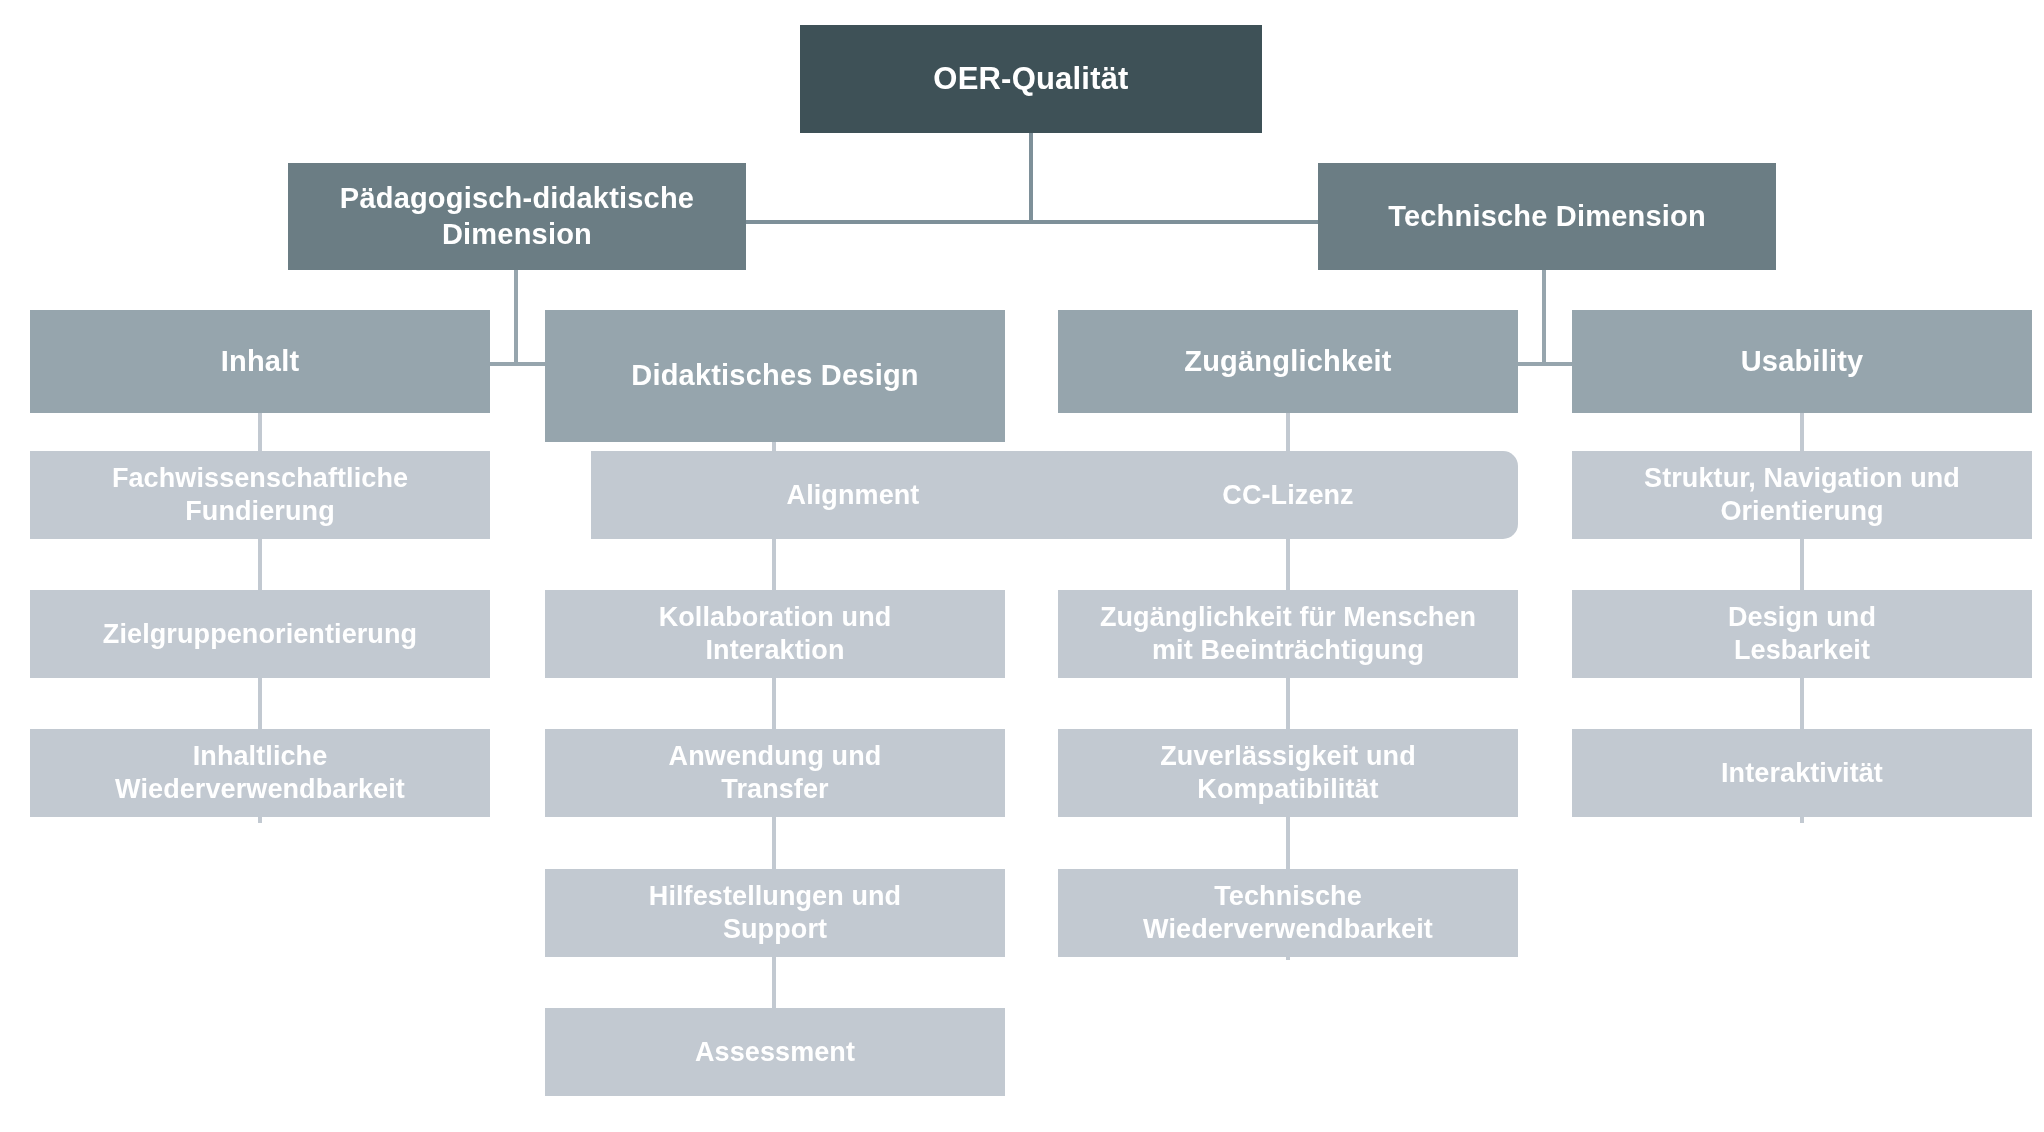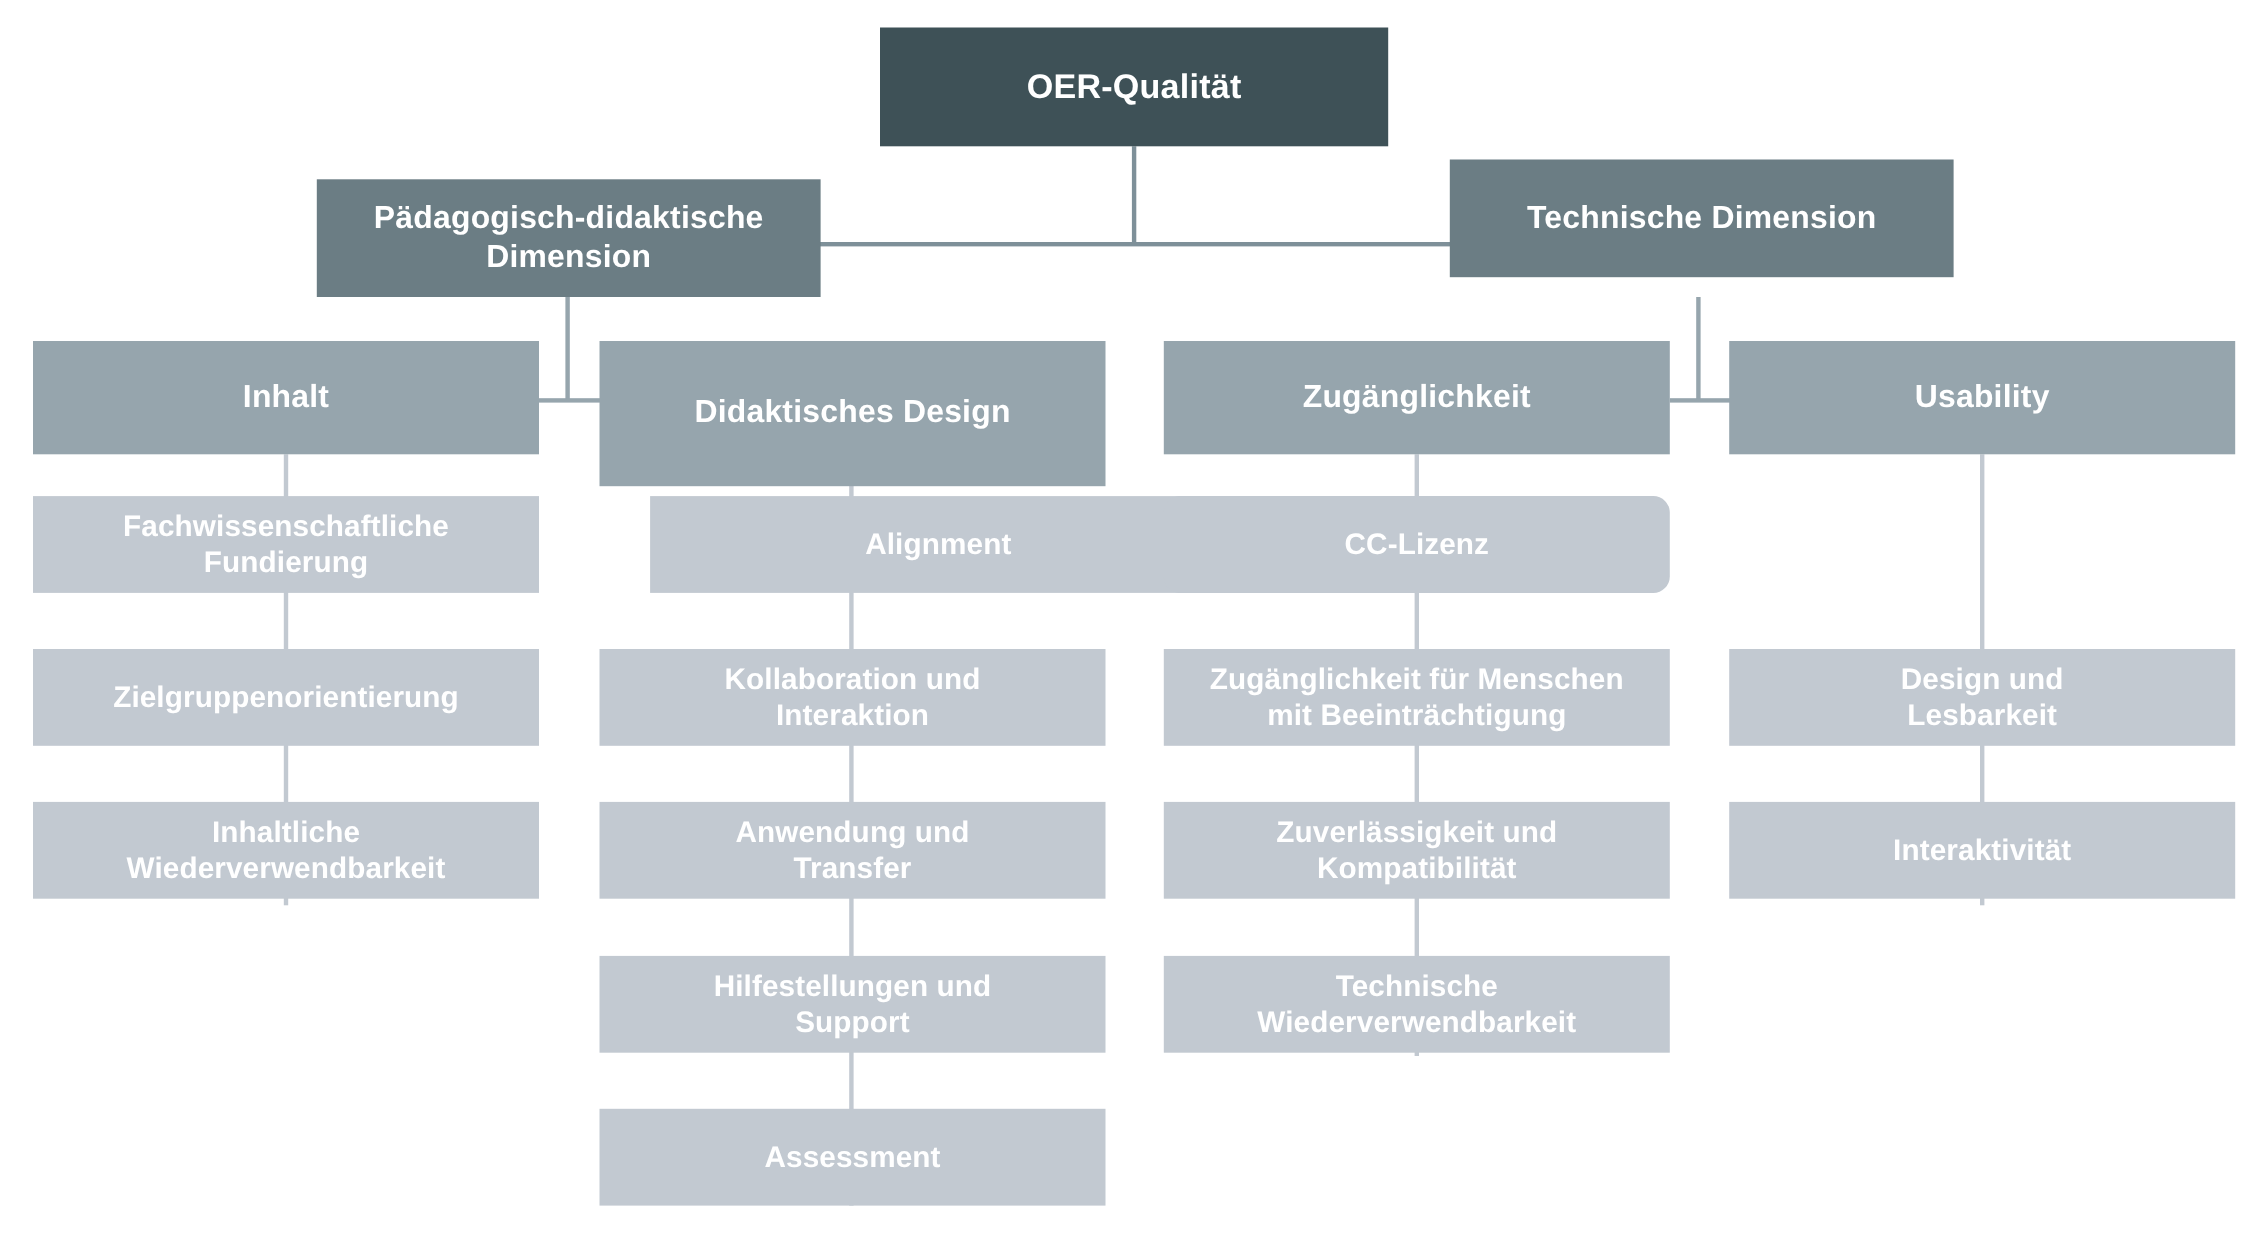--- a/index.html
+++ b/index.html
@@ -69,21 +69,21 @@
 
   <div class="conn conn-v conn-leaf" style="left:1286px; top:413px; height:547px;"></div>
 
   <div class="conn conn-v conn-leaf" style="left:1800px; top:413px; height:410px;"></div>
 
   <div class="node tier-root" style="left:800px; top:25px; width:462px; height:108px;">OER-Qualität</div>
 
   <div class="node tier-dim" style="left:288px; top:163px; width:458px; height:107px;">Pädagogisch-didaktische
 Dimension</div>
 
-  <div class="node tier-dim" style="left:1318px; top:145px; width:458px; height:107px;">Technische Dimension</div>
+  <div class="node tier-dim" style="left:1318px; top:163px; width:458px; height:107px;">Technische Dimension</div>
 
   <div class="node tier-cat" style="left:30px; top:310px; width:460px; height:103px;">Inhalt</div>
 
   <div class="node tier-cat" style="left:545px; top:310px; width:460px; height:132px;padding-left:14px;">Didaktisches Design</div>
 
   <div class="node tier-cat" style="left:1058px; top:310px; width:460px; height:103px;">Zugänglichkeit</div>
 
   <div class="node tier-cat" style="left:1572px; top:310px; width:460px; height:103px;">Usability</div>
 
   <div class="node tier-leaf" style="left:30px; top:451px; width:460px; height:88px;">Fachwissenschaftliche
@@ -102,17 +102,19 @@
   <div class="node tier-leaf" style="left:545px; top:1008px; width:460px; height:88px;">Assessment</div>
 
   <div class="node tier-leaf" style="left:1058px; top:451px; width:460px; height:88px;border-radius:15px;">CC-Lizenz</div>
   <div class="node tier-leaf" style="left:1058px; top:590px; width:460px; height:88px;">Zugänglichkeit für Menschen
 mit Beeinträchtigung</div>
   <div class="node tier-leaf" style="left:1058px; top:729px; width:460px; height:88px;">Zuverlässigkeit und
 Kompatibilität</div>
   <div class="node tier-leaf" style="left:1058px; top:869px; width:460px; height:88px;">Technische
 Wiederverwendbarkeit</div>
 
+  <div class="node tier-leaf" style="left:1572px; top:451px; width:460px; height:88px;">Struktur, Navigation und
+Orientierung</div>
   <div class="node tier-leaf" style="left:1572px; top:590px; width:460px; height:88px;">Design und
 Lesbarkeit</div>
   <div class="node tier-leaf" style="left:1572px; top:729px; width:460px; height:88px;">Interaktivität</div>
 
 </div>
 
 </body></html>

